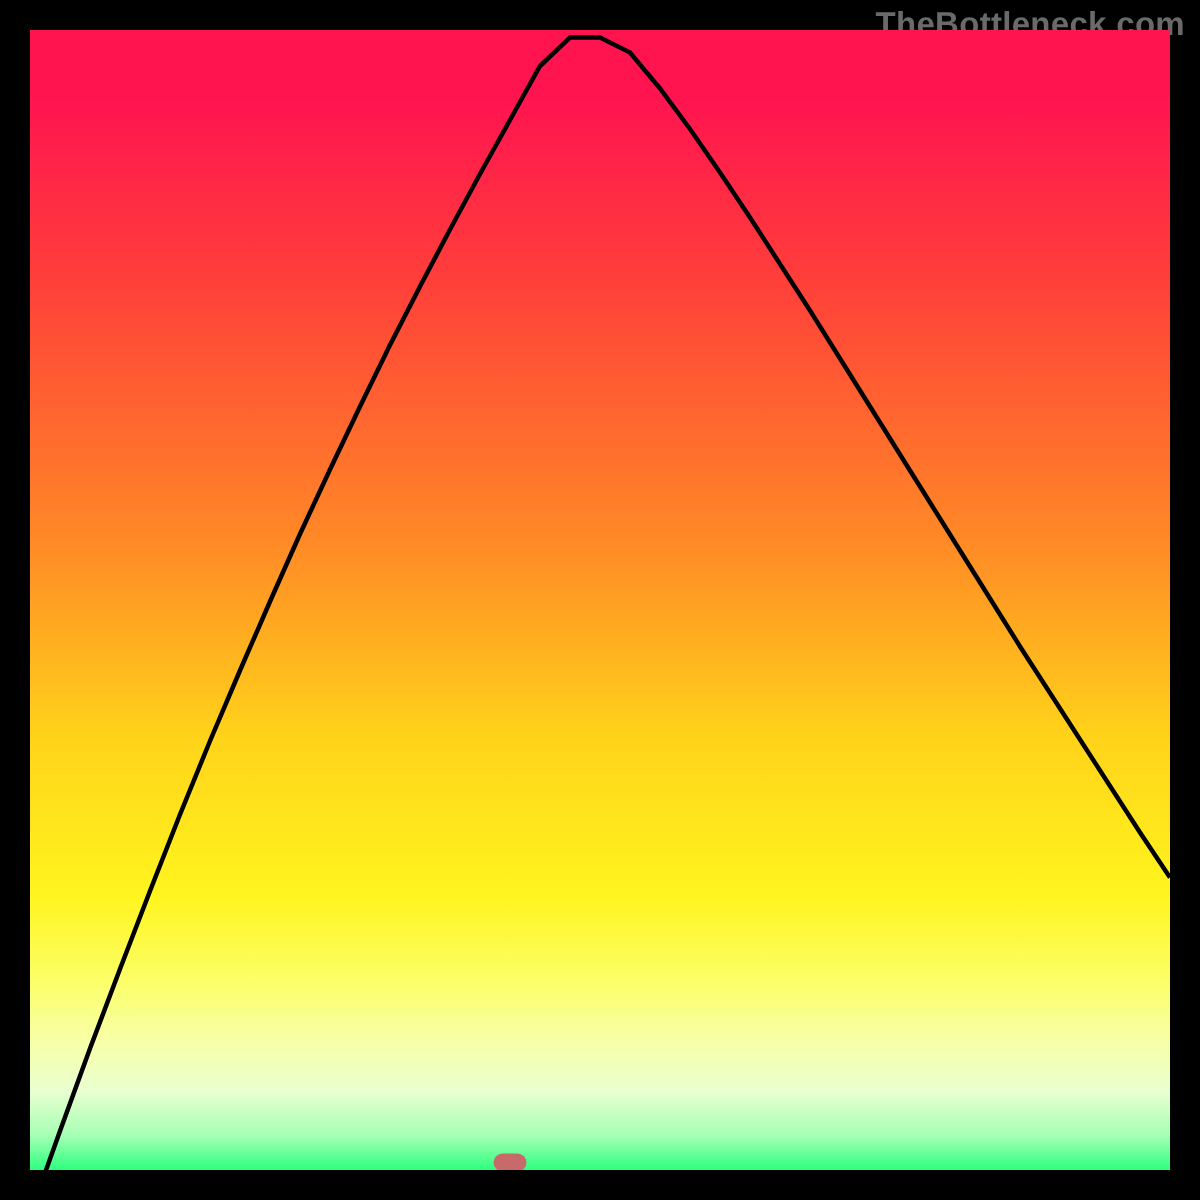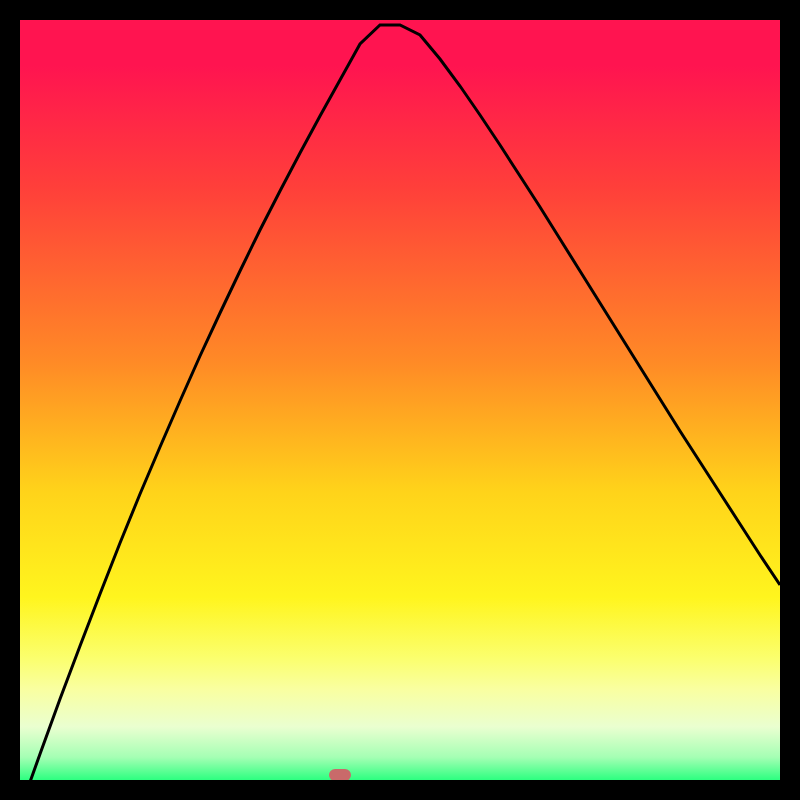--- a/index.html
+++ b/index.html
@@ -67,20 +67,21 @@
     font-weight: 600;
     letter-spacing: 0.2px;
     text-align: right;
     user-select: none;
   }
 </style>
 </head>
 <body>
 
 <div class="frame">
+  <div class="watermark">TheBottleneck.com</div>
   <div class="plot">
     <div class="gradient"></div>
     <div class="marker"></div>
     <svg class="curve" viewBox="0 0 760 760">
       <path d="M0.0 790.0 L20.0 734.0 L40.0 679.0 L60.0 626.0 L80.0 574.0 L100.0 523.0 L120.0 474.0 L140.0 427.0 L160.0 381.0 L180.0 336.0 L200.0 293.0 L220.0 251.0 L240.0 210.0 L260.0 171.0 L280.0 133.0 L300.0 96.0 L310.0 78.0 L320.0 60.0 L330.0 42.0 L340.0 24.0 L360.0 5.0 L380.0 5.0 L400.0 15.0 L420.0 39.0 L440.0 66.0 L460.0 95.0 L480.0 125.0 L500.0 156.0 L520.0 187.0 L540.0 219.0 L560.0 251.0 L580.0 283.0 L600.0 315.0 L620.0 347.0 L640.0 379.0 L660.0 411.0 L680.0 442.0 L700.0 473.0 L720.0 504.0 L740.0 535.0 L760.0 565.0" fill="none" stroke="#000" stroke-width="3"></path>
     </svg>
   </div>
 </div>
 
 </body></html>

